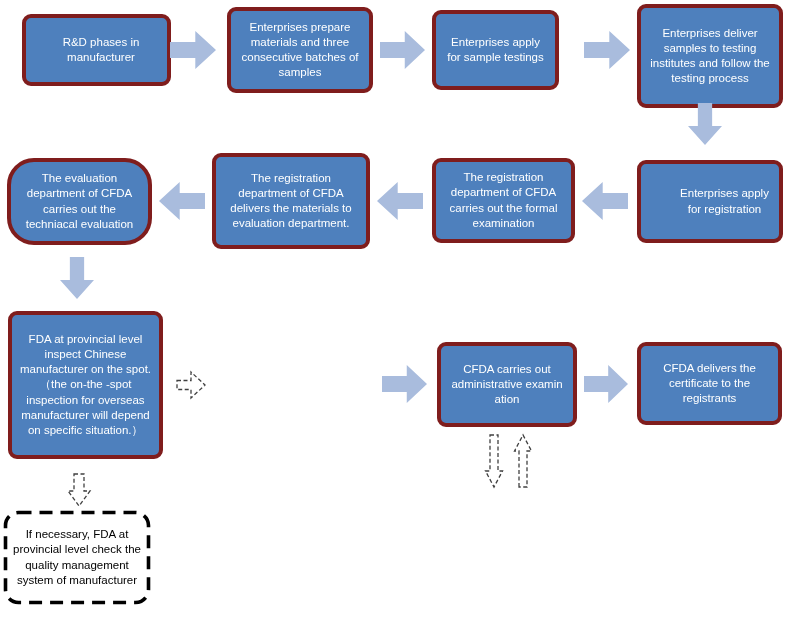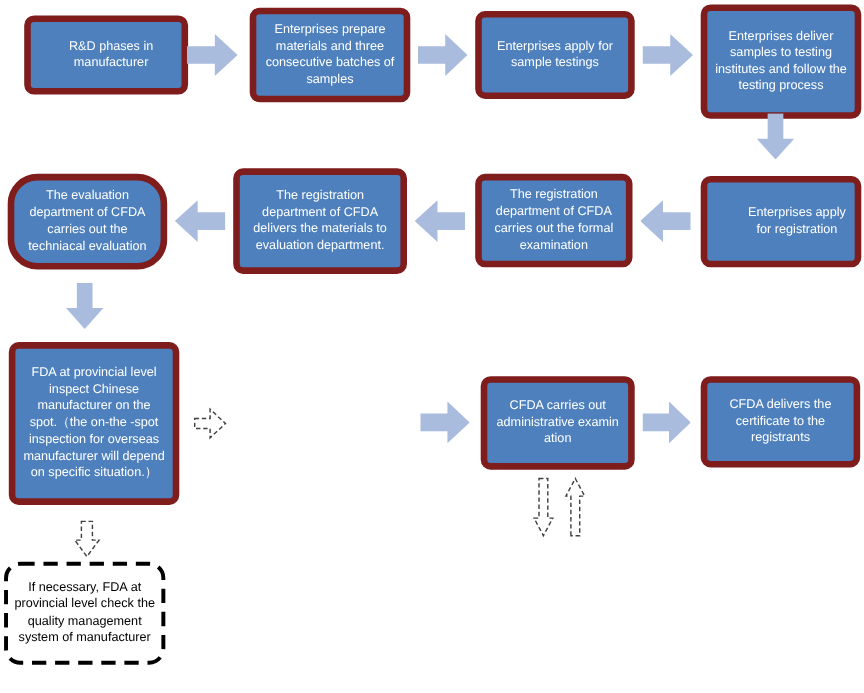--- a/index.html
+++ b/index.html
@@ -7,35 +7,35 @@
     position:relative;
     width:785px;height:630px;
     background:#ffffff;
     font-family:"Liberation Sans", sans-serif;
     overflow:hidden;
   }
   
   .node{
     position:absolute;
     background:#4e80bd;
-    border:6px solid #7f1d1d;
+    border:4px solid #7f1d1d;
     border-radius:9px;
     color:#ffffff;
     font-size:11.5px;
     line-height:1.32;
     display:flex;
     align-items:center;
     justify-content:center;
     text-align:center;
     padding:3px 7px;
     box-sizing:border-box;
   }
   .b1{left:22px;top:14px;width:149px;height:72px;padding-left:16px;}
   .b2{left:227px;top:7px;width:146px;height:86px;}
-  .b3{left:432px;top:10px;width:145px;height:80px;}
+  .b3{left:432px;top:10px;width:127px;height:80px;}
   .b4{left:637px;top:4px;width:146px;height:104px;}
   .b5{left:637px;top:160px;width:146px;height:83px;padding-left:36px;}
   .b6{left:432px;top:158px;width:143px;height:85px;}
   .b7{left:212px;top:153px;width:158px;height:96px;}
   .b8{left:7px;top:158px;width:145px;height:87px;border-radius:27px;}
   .b9{left:8px;top:311px;width:155px;height:148px;}
   .b10{left:437px;top:342px;width:140px;height:85px;}
   .b11{left:637px;top:342px;width:145px;height:83px;}
   
   .dnode{

